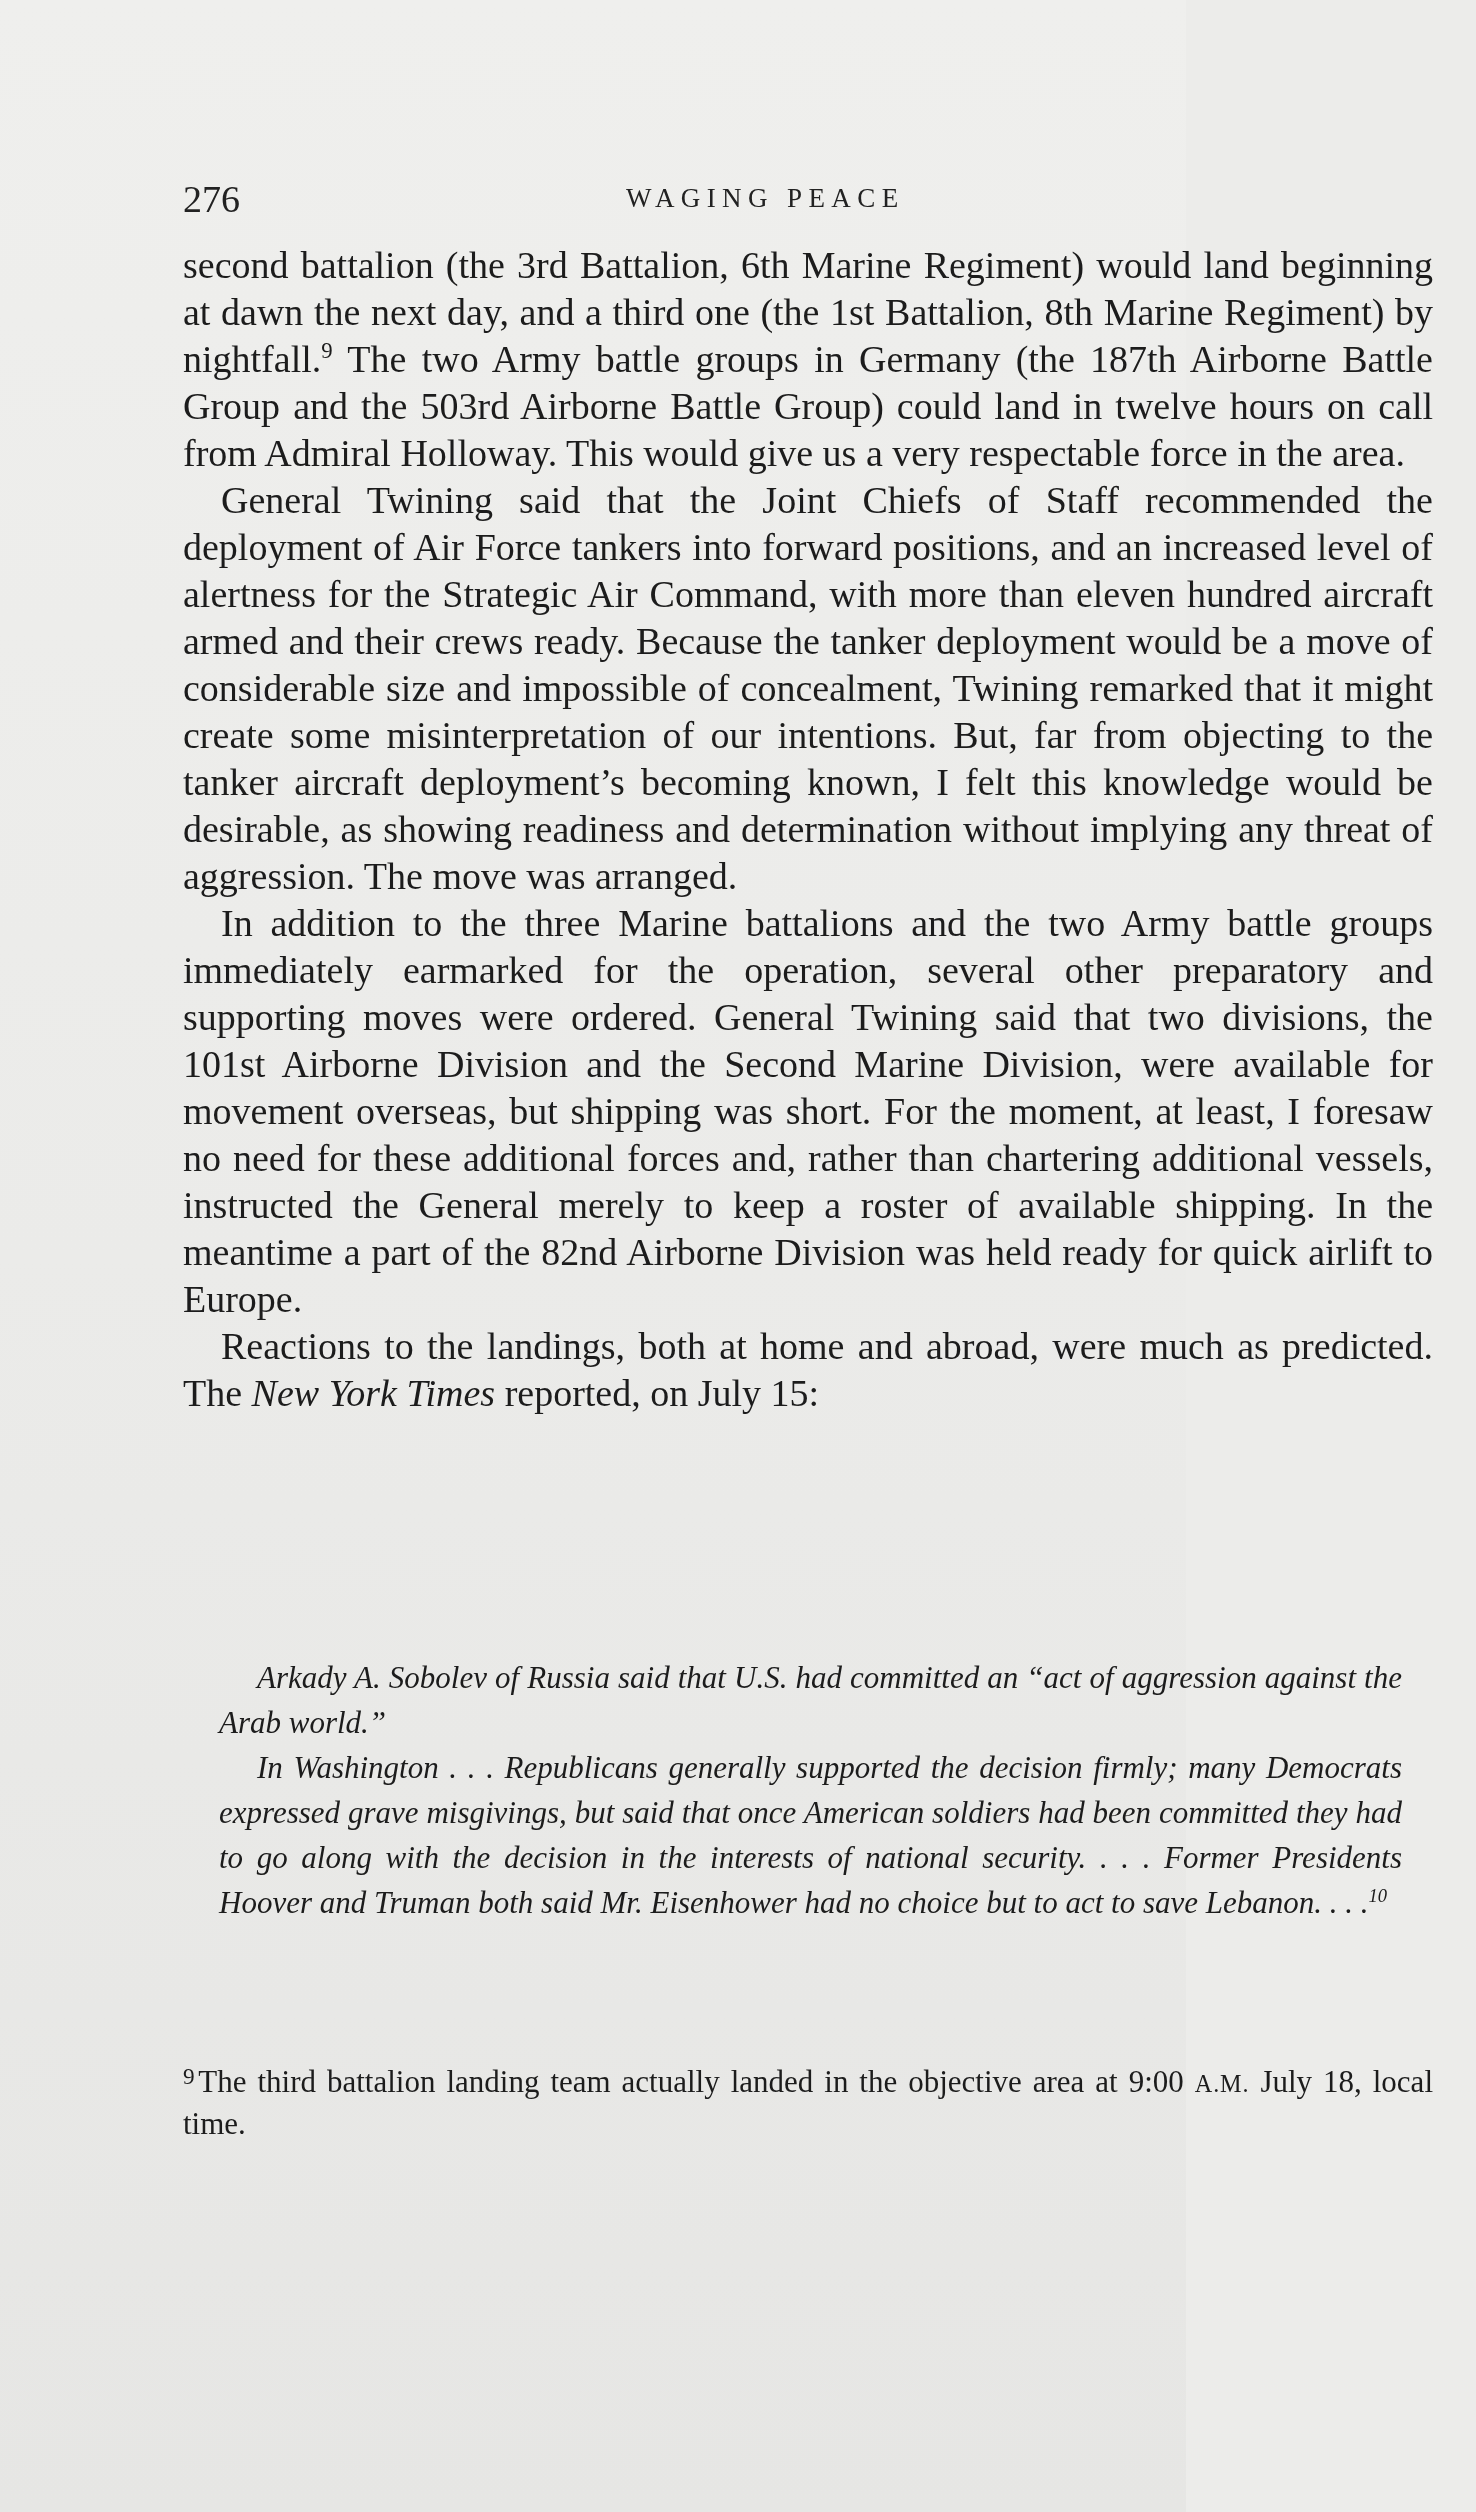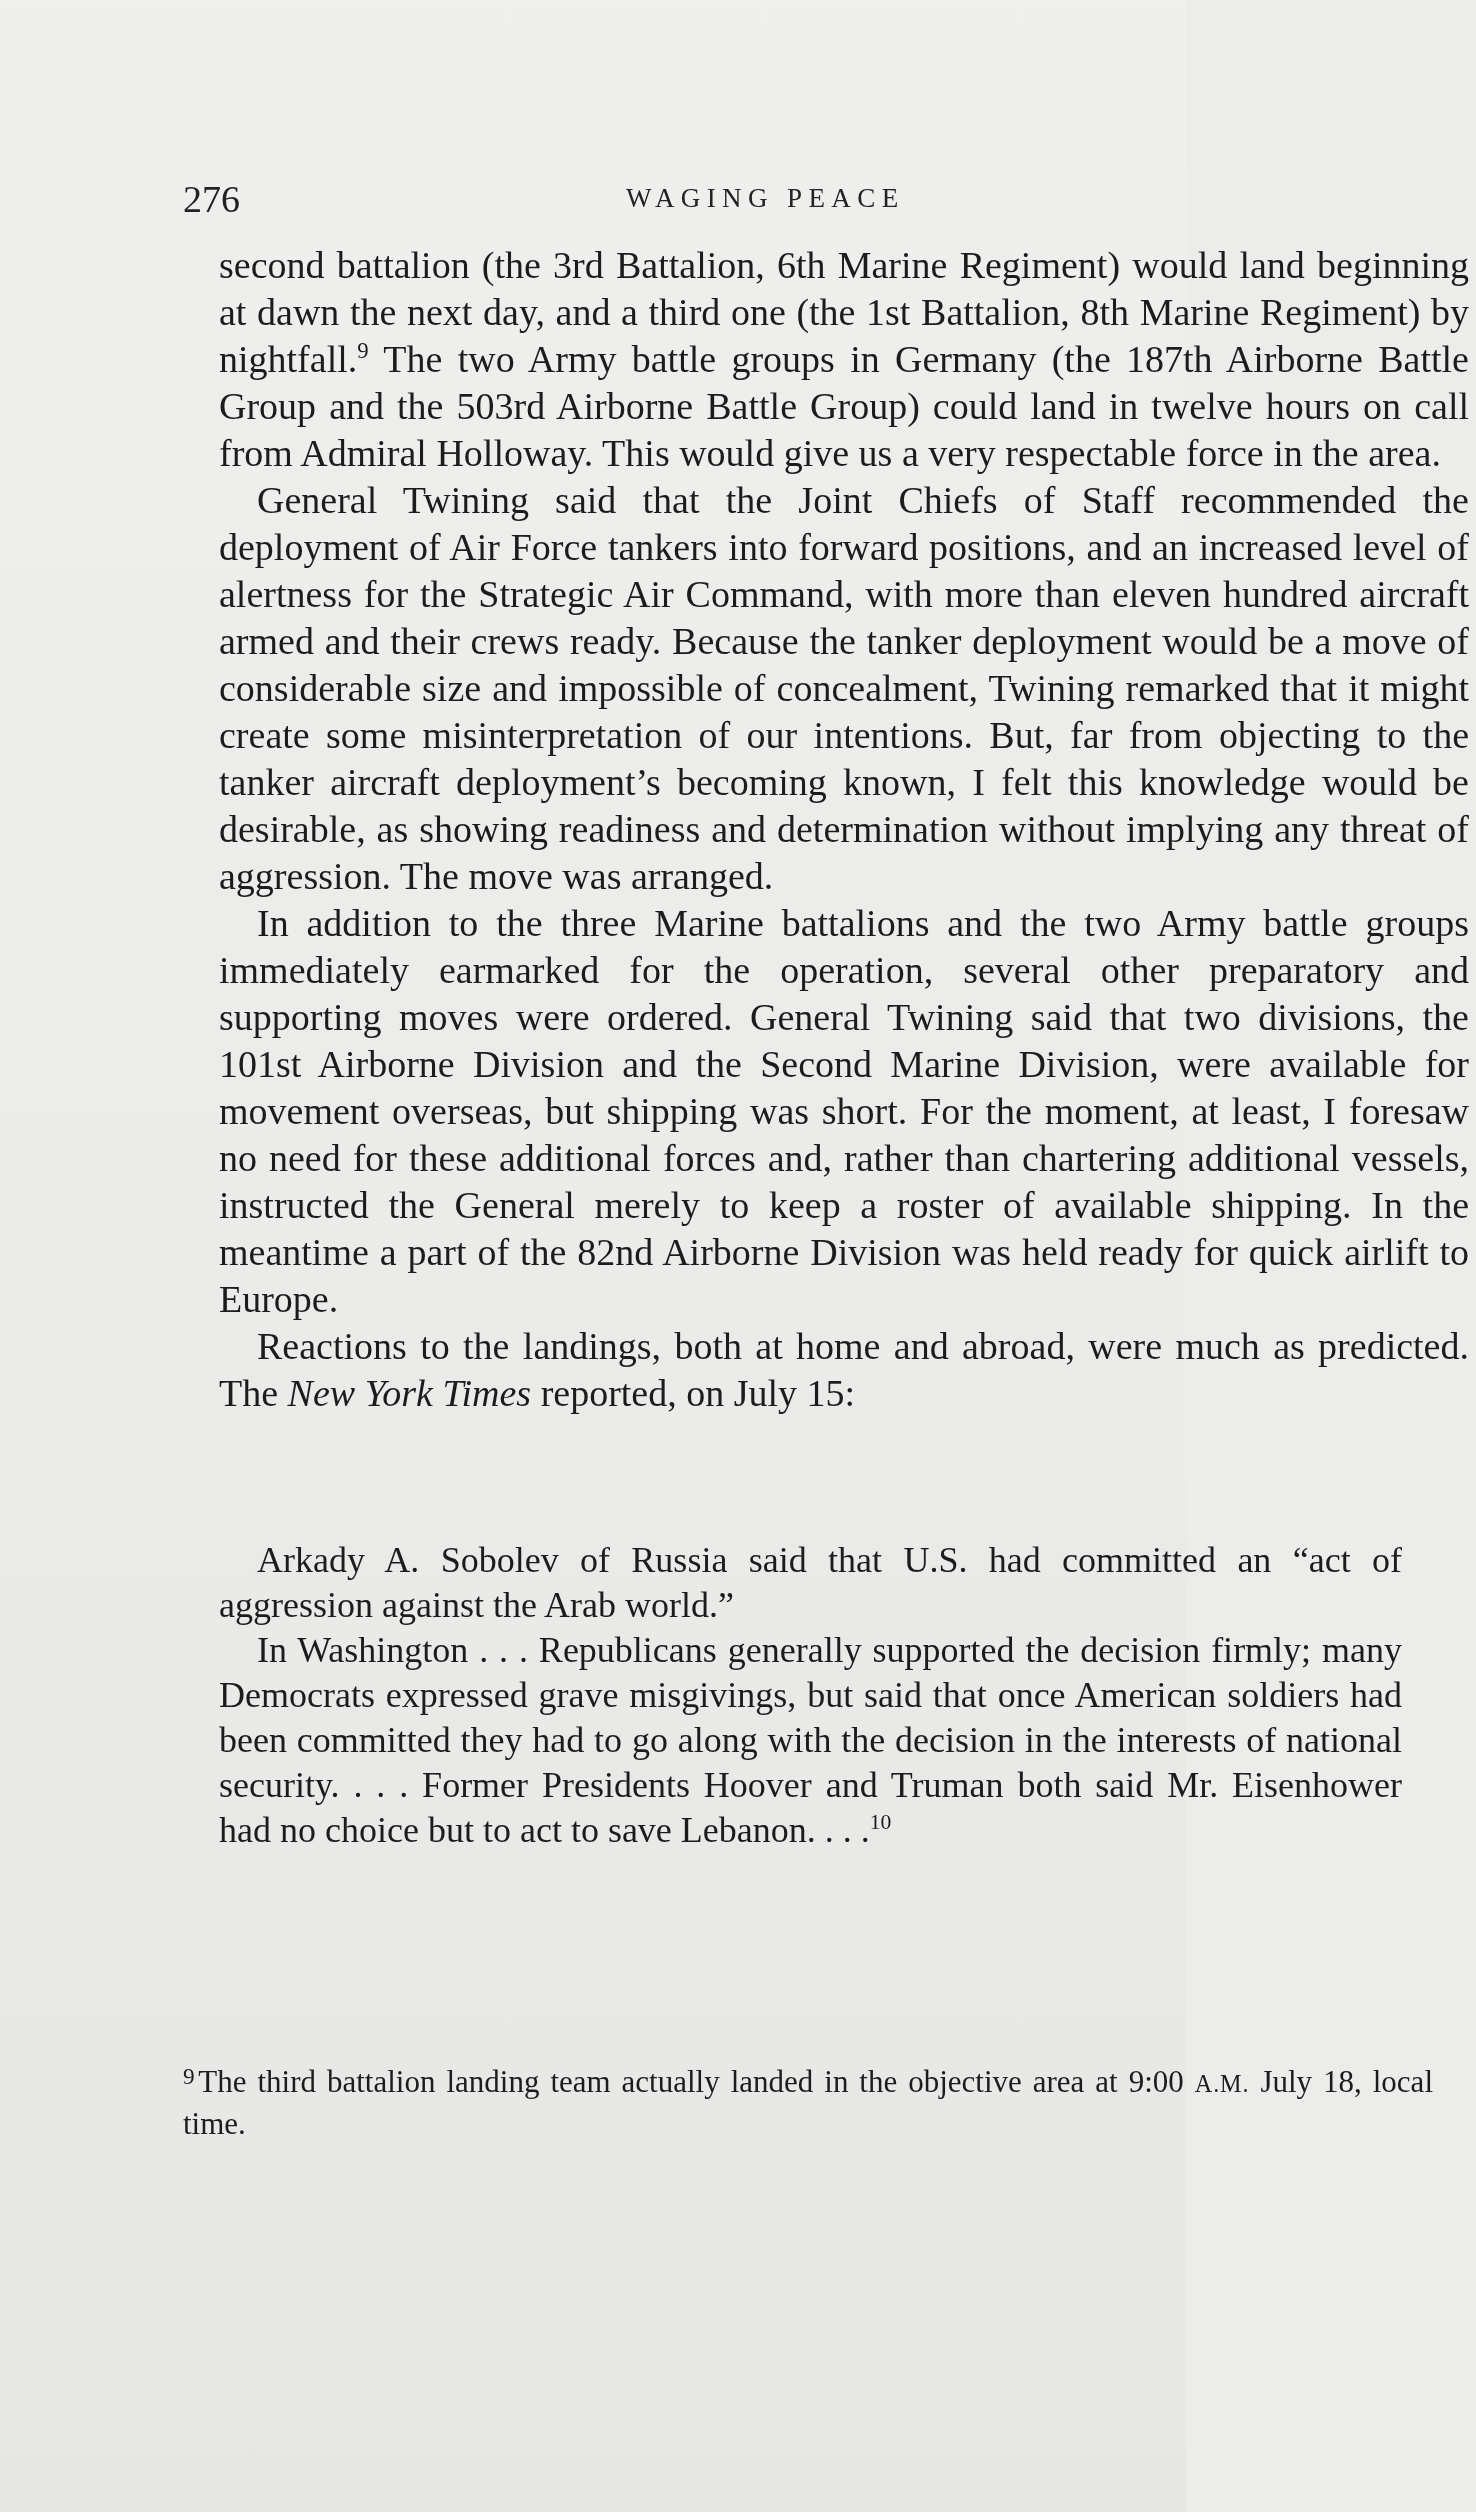--- a/index.html
+++ b/index.html
@@ -48,46 +48,46 @@
     }
     .body-text {
       position: absolute;
       left: 183px;
       top: 242px;
       width: 1250px;
       font-size: 38px;
       line-height: 47px;
       text-align: justify;
       color: #1c1c1c;
-      margin-left: 36px;
     }
     .body-text p {
       margin: 0;
       text-indent: 0;
     }
     .body-text p.indent {
       text-indent: 38px;
     }
     .body-text p.first {
       text-indent: 0;
     }
     sup {
       font-size: 0.6em;
       line-height: 0;
       vertical-align: 0.6em;
     }
     .quote {
       position: absolute;
       left: 219px;
-      top: 1538px;
+      top: 1655px;
       width: 1183px;
-      font-size: 36px;
+      font-size: 31px;
       line-height: 45px;
       text-align: justify;
       color: #1c1c1c;
+      font-style: italic;
     }
     .quote p {
       margin: 0;
       text-indent: 38px;
     }
     .footnotes {
       position: absolute;
       left: 183px;
       top: 2062px;
       width: 1250px;

